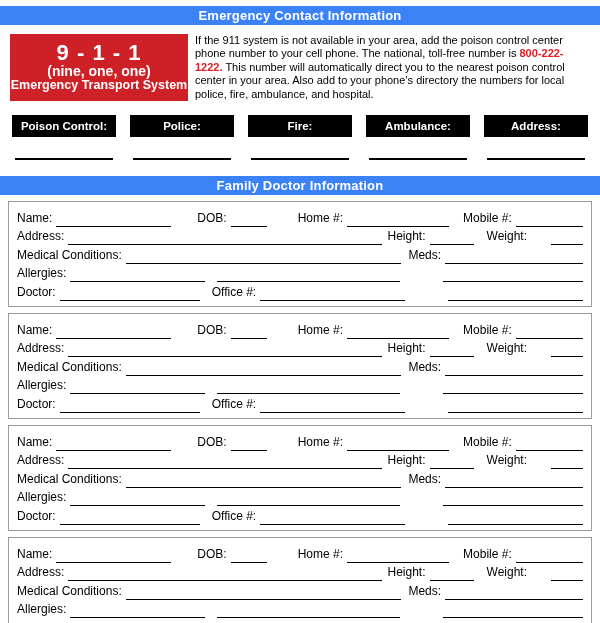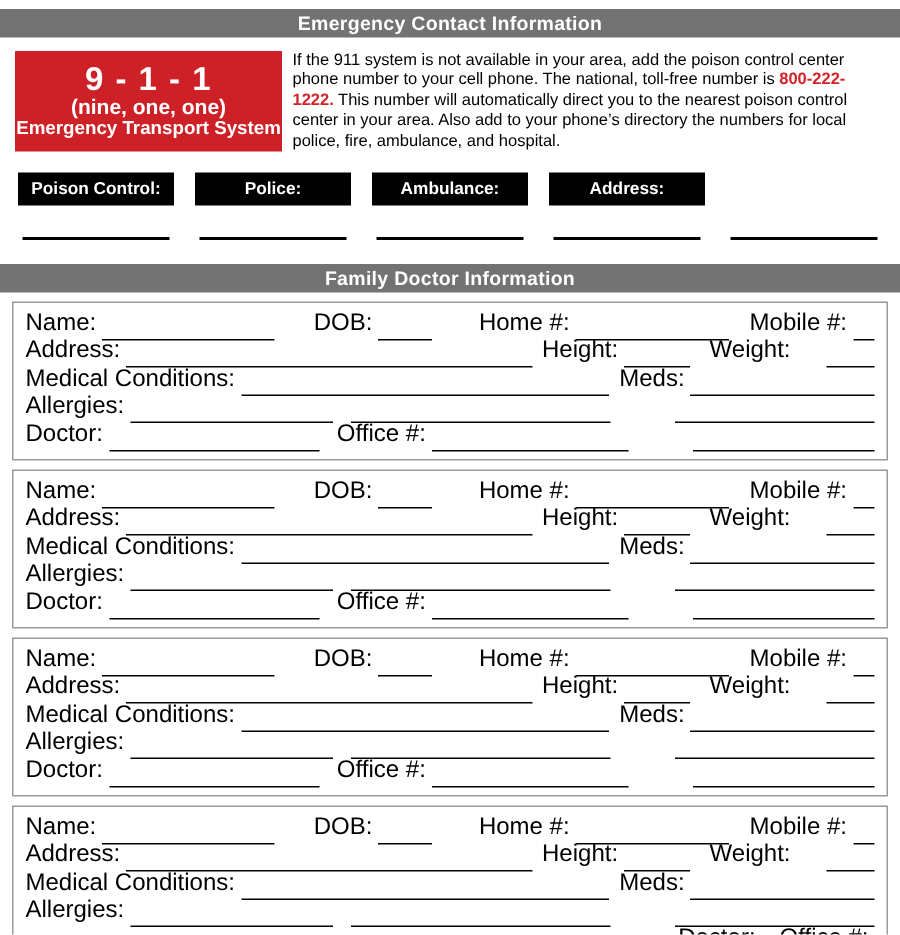--- a/index.html
+++ b/index.html
@@ -5,21 +5,21 @@
   html,body{margin:0;padding:0;}
   body{
     width:600px;height:623px;overflow:hidden;background:#ffffff;
     font-family:"Liberation Sans", sans-serif;color:#000;
     -webkit-font-smoothing:antialiased;
   }
   .page{width:600px;height:623px;overflow:hidden;position:relative;}
 
   
   .bar{
-    background:#737373;color:#fff;height:19px;line-height:19px;
+    background:#3b82f6;color:#fff;height:19px;line-height:19px;
     text-align:center;font-weight:bold;font-size:13px;letter-spacing:.2px;
   }
   .bar.top{margin-top:6px;}
   .bar.family{margin-top:16px;}
 
   
   .top-section{display:flex;gap:7px;padding:8px 10px 0 10px;align-items:center;}
   .badge911{
     width:178px;height:67px;flex:0 0 178px;background:#CE2127;color:#fff;
     text-align:center;box-sizing:border-box;padding-top:7px;
@@ -41,21 +41,21 @@
   }
   .clines{margin-top:0;}
   .cline{border-bottom:2px solid #000;height:21px;margin:0 3px;}
 
   
   .members{padding:0 8px;}
   .member{
     border:1px solid #9b9b9b;margin-top:6px;
     padding:6px 8px 5px 8px;background:#fff;
   }
-  .frow{display:flex;align-items:flex-end;height:18.6px;font-size:16px;justify-content:flex-end;}
+  .frow{display:flex;align-items:flex-end;height:18.6px;font-size:12px;justify-content:flex-end;}
   .lbl{white-space:nowrap;padding:0 4px 2px 0;}
   .line{border-bottom:1px solid #000;height:12px;box-sizing:border-box;}
   .grow{flex:1;}
 </style>
 </head>
 <body>
 
 <div class="page">
 
   <div class="bar top">
@@ -67,20 +67,21 @@
       <div class="badge-num">9 - 1 - 1</div>
       <div class="badge-words">(nine, one, one)</div>
       <div class="badge-system">Emergency Transport System</div>
     </div>
     <p class="instructions"><span>If the 911 system is not available in your area, add the poison control center phone number to your cell phone. The national, toll-free number is </span><span class="phone" style="color: rgb(212, 34, 41);">800-222-1222.</span><span> This number will automatically direct you to the nearest poison control center in your area. Also add to your phone’s directory the numbers for local police, fire, ambulance, and hospital.</span></p>
   </div>
 
   <div class="contacts-grid">
     <div class="cbox">Poison Control:</div>
     <div class="cbox">Police:</div>
+    <div class="cbox">Fire:</div>
     <div class="cbox">Ambulance:</div>
     <div class="cbox">Address:</div>
   </div>
 
   <div class="contacts-grid clines">
     <div class="cline"></div>
     <div class="cline"></div>
     <div class="cline"></div>
     <div class="cline"></div>
     <div class="cline"></div>

